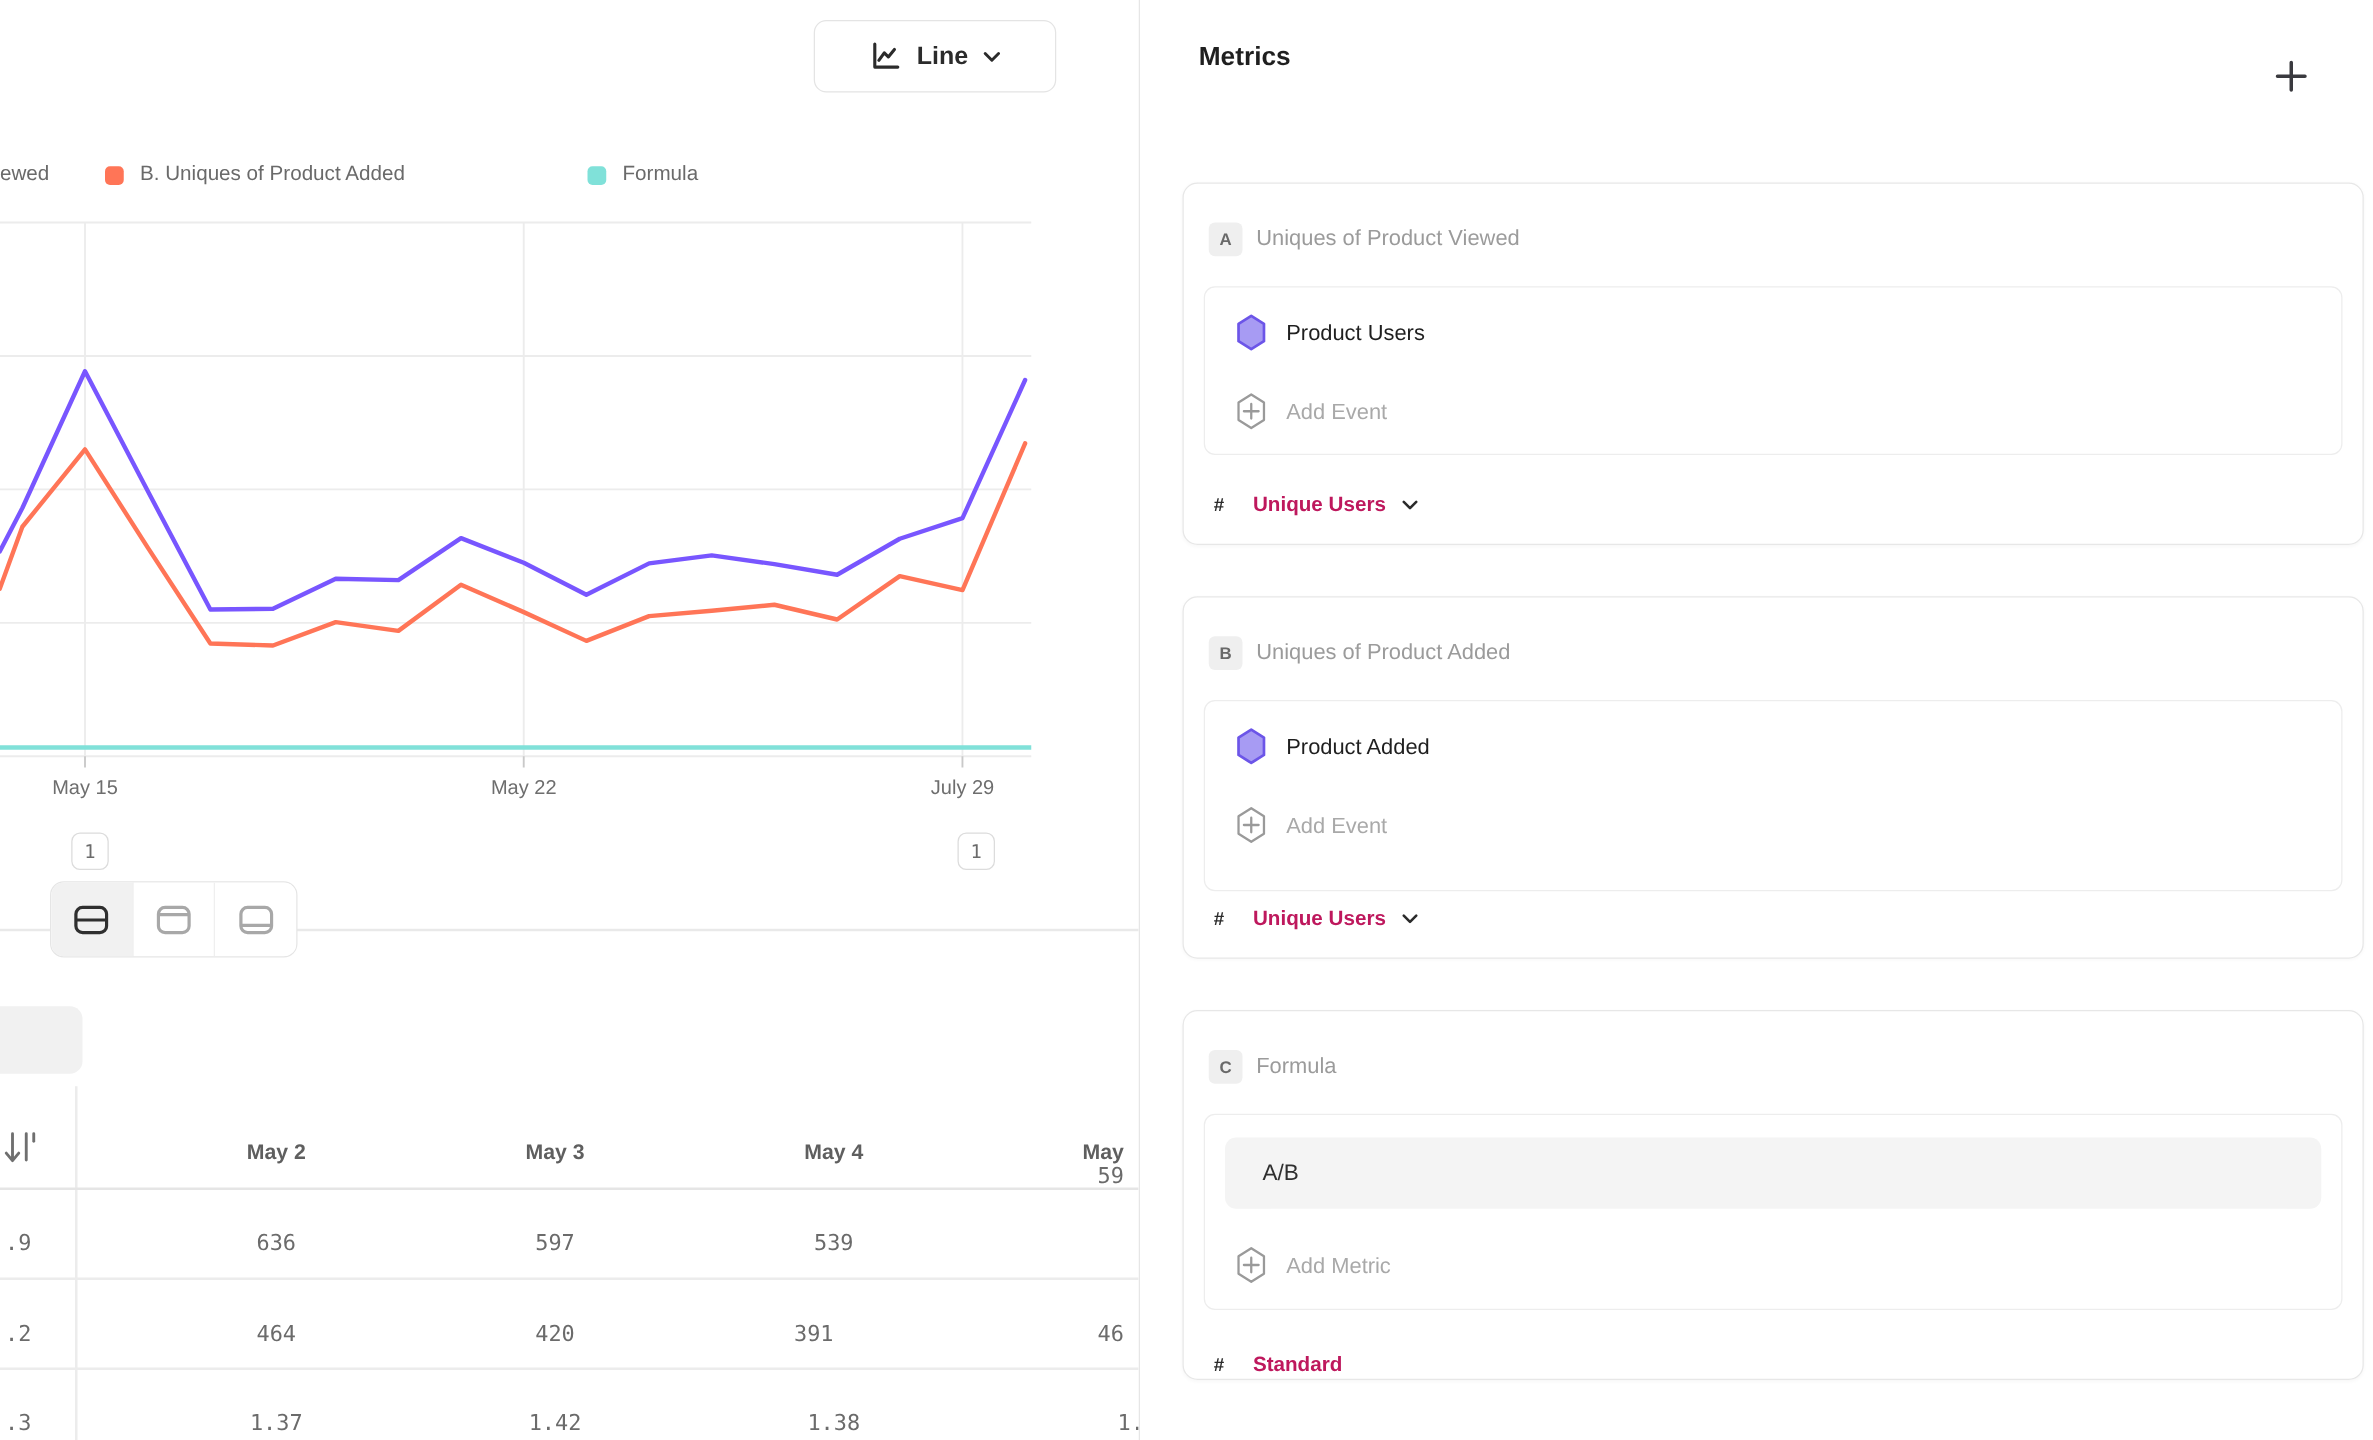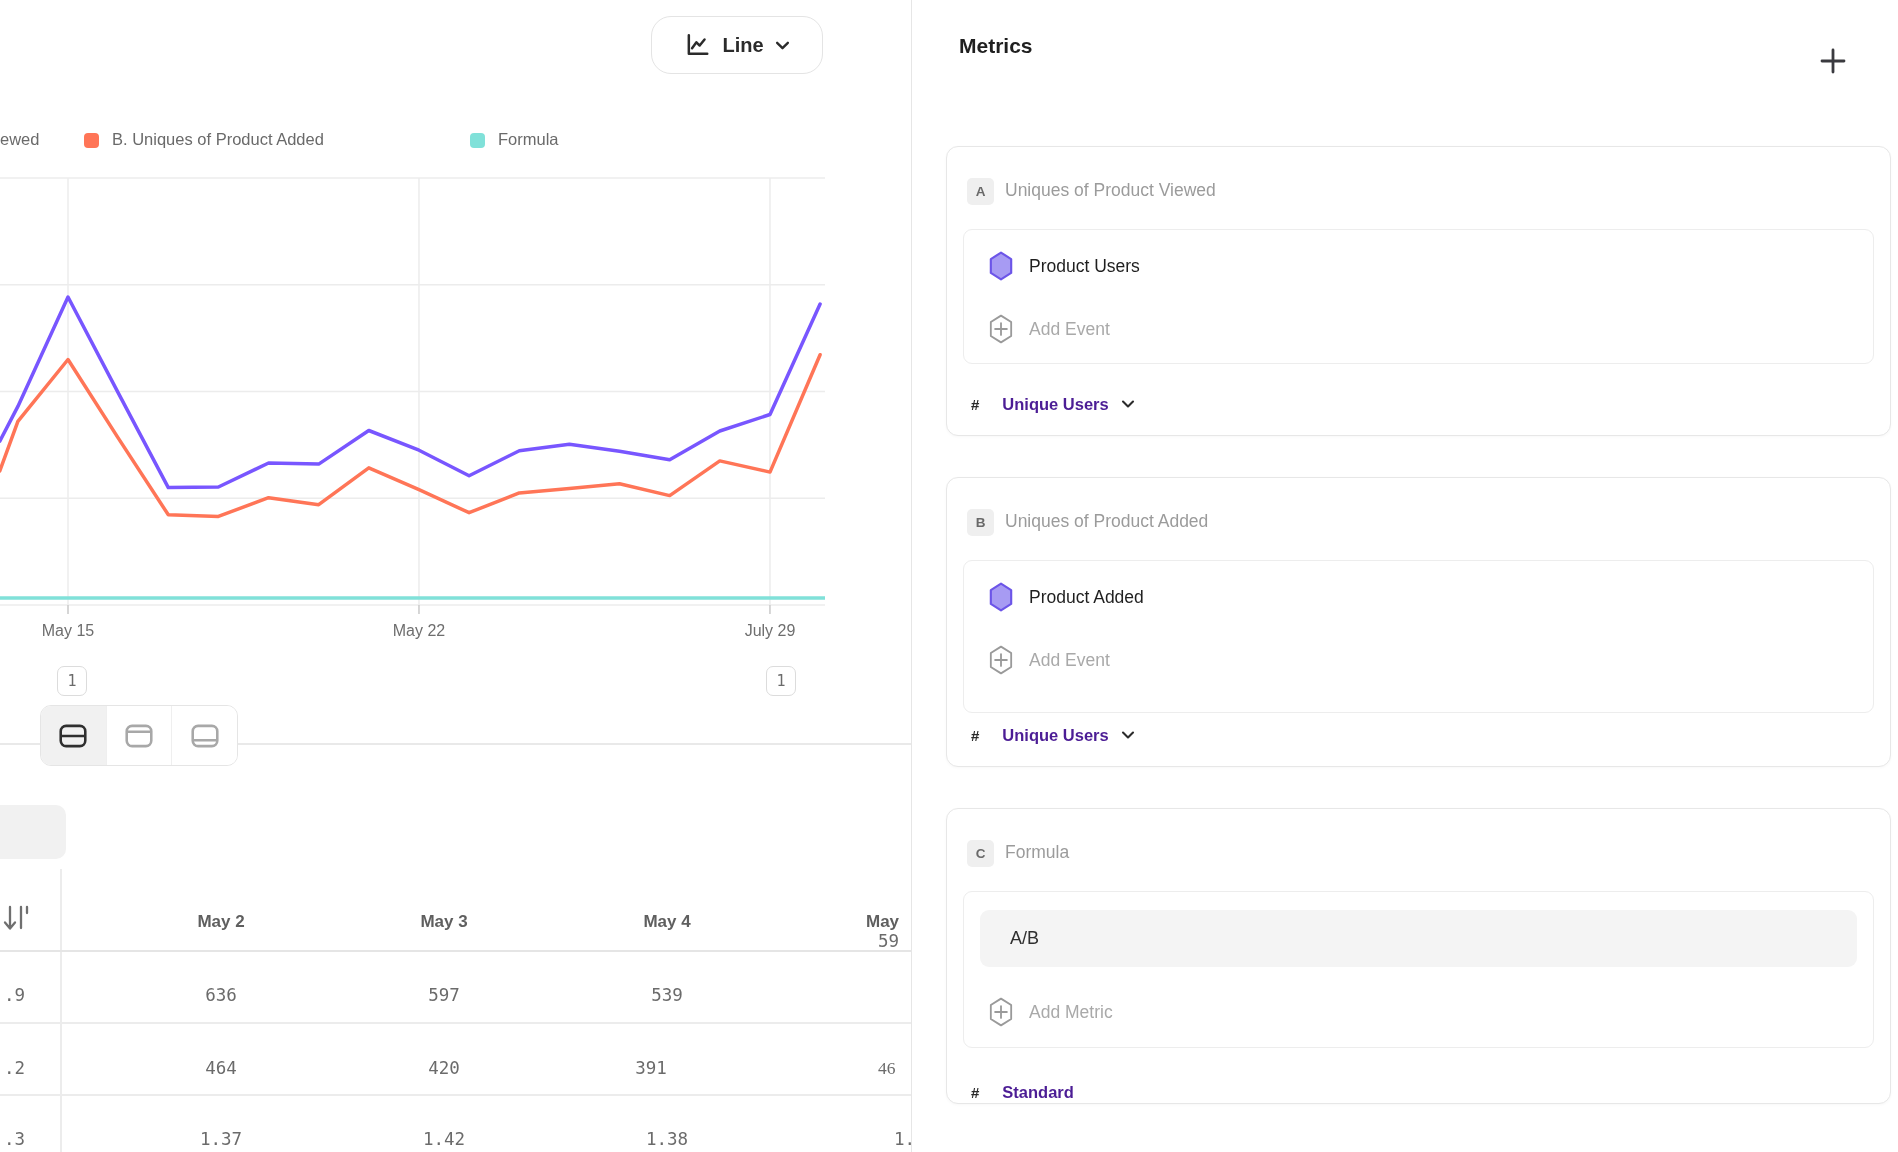--- a/index.html
+++ b/index.html
@@ -4,22 +4,22 @@
 <style>
   * { margin:0; padding:0; box-sizing:border-box; }
   html,body { width:1898px; height:1152px; overflow:hidden; background:#ffffff;
               font-family:"Liberation Sans", sans-serif; }
   .abs { position:absolute; }
 
   
   .left-panel { position:absolute; left:0; top:0; width:911px; height:1152px;
                 overflow:hidden; background:#fff; }
 
-  .line-btn { left:651px; top:16px; width:172px; height:58px; background:#fff;
-              border:1.5px solid #e4e4e4; border-radius:20px; display:flex;
+  .line-btn { left:651px; top:16px; width:194px; height:58px; background:#fff;
+              border:1.5px solid #e4e4e4; border-radius:10px; display:flex;
               align-items:center; justify-content:center; gap:11px; cursor:pointer; }
   .line-btn-label { font-size:20px; font-weight:700; color:#2b2b2b; }
 
   .legend-text { font-size:16.5px; color:#6a6a6a; white-space:nowrap; }
   .swatch { width:15px; height:15px; border-radius:4px; display:inline-block; }
 
   .axis-label { font-size:16px; color:#6e6e6e; transform:translateX(-50%); white-space:nowrap; }
 
   .ann-badge { width:30px; height:30px; background:#fff; border:1.5px solid #dcdcdc;
                border-radius:7px; display:flex; align-items:center; justify-content:center;
@@ -57,21 +57,21 @@
   .card-badge { left:20px; top:31px; width:27px; height:27px; background:#efefef;
                 border-radius:5px; display:flex; align-items:center; justify-content:center;
                 font-size:13.5px; font-weight:700; color:#696969; }
   .card-title { left:58px; top:33px; font-size:17.5px; color:#9b9b9b; white-space:nowrap; }
   .inner-box { left:16px; right:16px; top:82px; border:1.5px solid #ededed; border-radius:9px; }
   .event-row { left:24px; display:flex; align-items:center; gap:15px; cursor:pointer; }
   .event-label { font-size:17.5px; font-weight:500; color:#1f1f1f; white-space:nowrap; }
   .add-label { font-size:17.5px; color:#a9a9a9; white-space:nowrap; }
   .agg-row { left:24px; display:flex; align-items:center; cursor:pointer; }
   .agg-hash { font-size:15px; font-weight:600; color:#2b2b2b; }
-  .agg-label { font-size:16.5px; font-weight:600; color:#4c1d95; margin-left:23px; white-space:nowrap; }
+  .agg-label { font-size:16.5px; font-weight:600; color:#be185d; margin-left:23px; white-space:nowrap; }
   .formula-field { left:16px; right:16px; top:18px; height:57px; background:#f4f4f4;
                    border-radius:9px; display:flex; align-items:center; cursor:text; }
   .formula-text { font-size:18px; color:#2f2f2f; margin-left:30px; }
 </style>
 </head>
 <body>
 
 <div class="left-panel">
 
   <div class="abs line-btn">
@@ -171,21 +171,21 @@
   <span class="abs tbl-frozen-cell" style="left:4px; top:1139px;">.3</span>
 
   <span class="abs tbl-cell" style="left:221px; top:995px;">636</span>
   <span class="abs tbl-cell" style="left:444px; top:995px;">597</span>
   <span class="abs tbl-cell" style="left:667px; top:995px;">539</span>
   <span class="abs tbl-cell no-center" style="left:878px; top:941px;">59</span>
 
   <span class="abs tbl-cell" style="left:221px; top:1068px;">464</span>
   <span class="abs tbl-cell" style="left:444px; top:1068px;">420</span>
   <span class="abs tbl-cell" style="left:651px; top:1068px;">391</span>
-  <span class="abs tbl-cell no-center" style="left:878px; top:1068px;font-family:Liberation Serif, serif;">46</span>
+  <span class="abs tbl-cell no-center" style="left:878px; top:1068px;">46</span>
 
   <span class="abs tbl-cell" style="left:221px; top:1139px;">1.37</span>
   <span class="abs tbl-cell" style="left:444px; top:1139px;">1.42</span>
   <span class="abs tbl-cell" style="left:667px; top:1139px;">1.38</span>
   <span class="abs tbl-cell no-center" style="left:894px; top:1139px;">1.2</span>
 </div>
 
 <div class="right-panel">
   <span class="abs metrics-title">Metrics</span>
   <span class="abs panel-plus">

